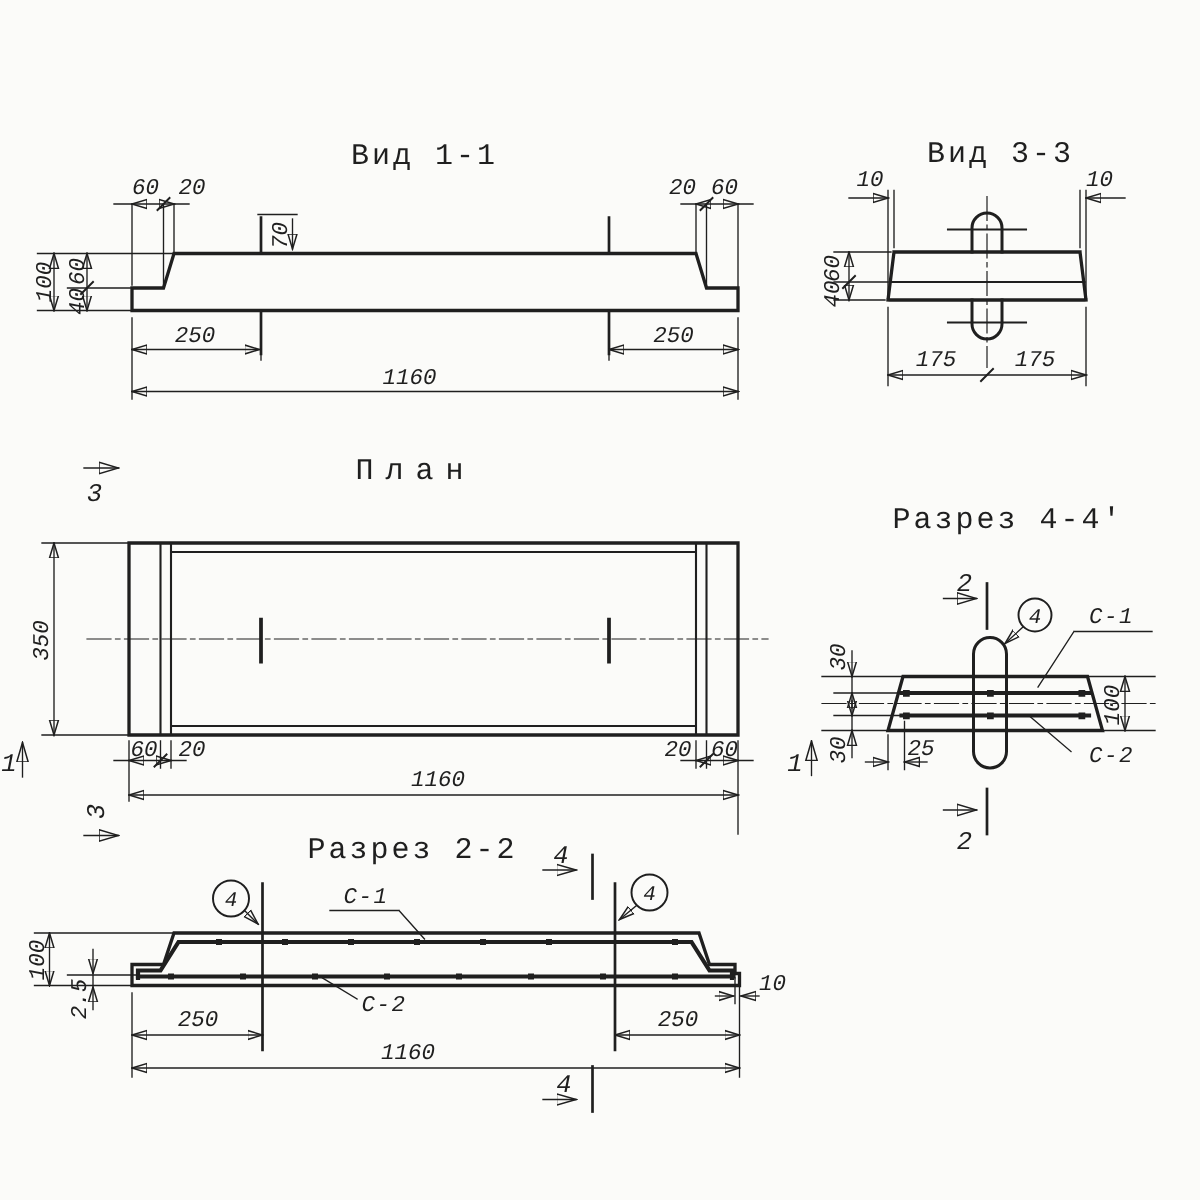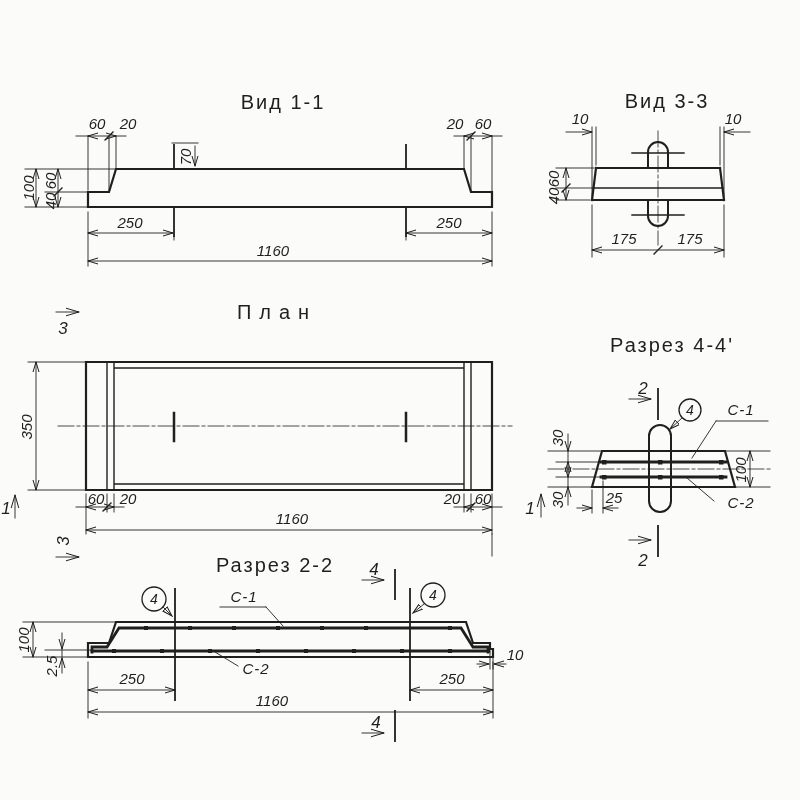--- a/index.html
+++ b/index.html
@@ -1,17 +1,17 @@
 <!DOCTYPE html>
 <html><head>
 <meta charset="utf-8">
 <style>
   html,body{margin:0;padding:0;background:#fbfbf9;}
   #sheet{position:relative;width:800px;height:800px;background:#fbfbf9;overflow:hidden;
-         font-family:Liberation Sans, sans-serif;}
+         font-family:Liberation Mono, monospace;}
   svg{position:absolute;left:0;top:0;}
   path,line,circle,polyline{fill:none;stroke:#1f1f1f;stroke-linecap:square;}
   .h{stroke-width:2.2;}         
   .m{stroke-width:1.4;}         
   .t{stroke-width:0.9;}         
   .rb{stroke-width:2.8;}        
   .cut{stroke-width:1.8;}       
   .lp{stroke-width:2;}          
   .pl{stroke-width:2.5;}
   .cl{stroke-width:0.8;stroke-dasharray:16 3 3 3;}  

